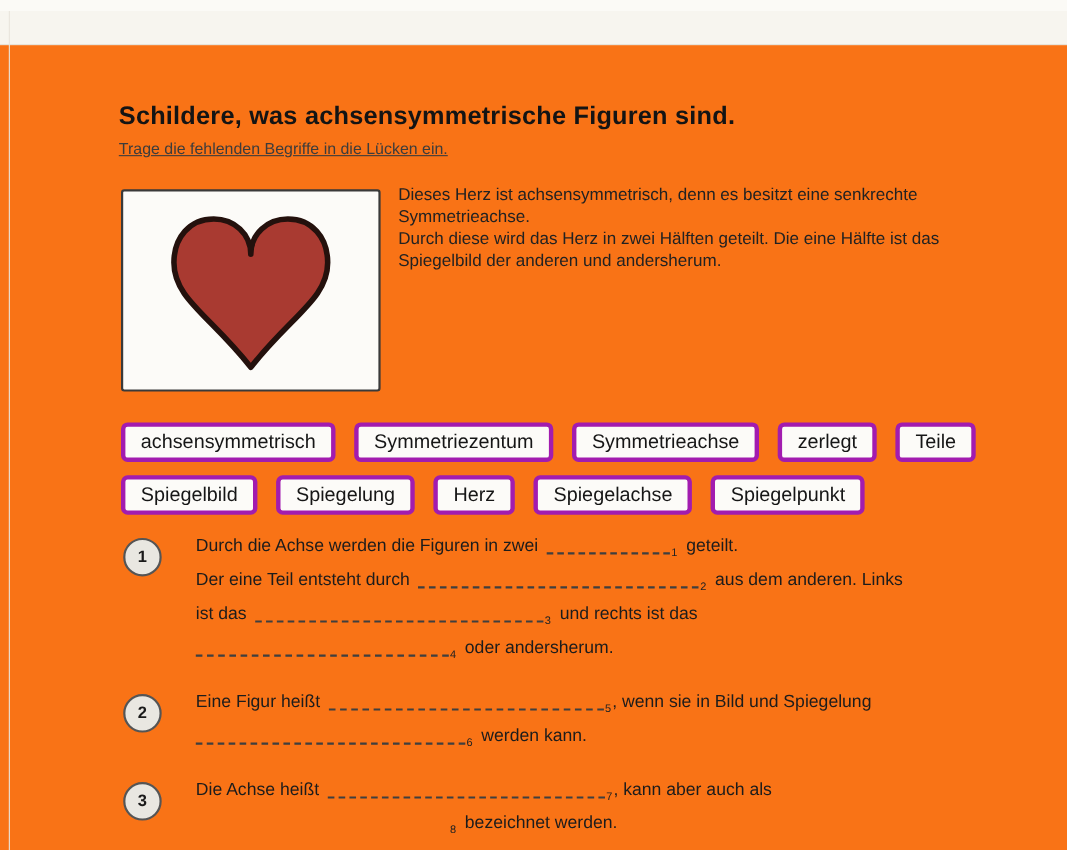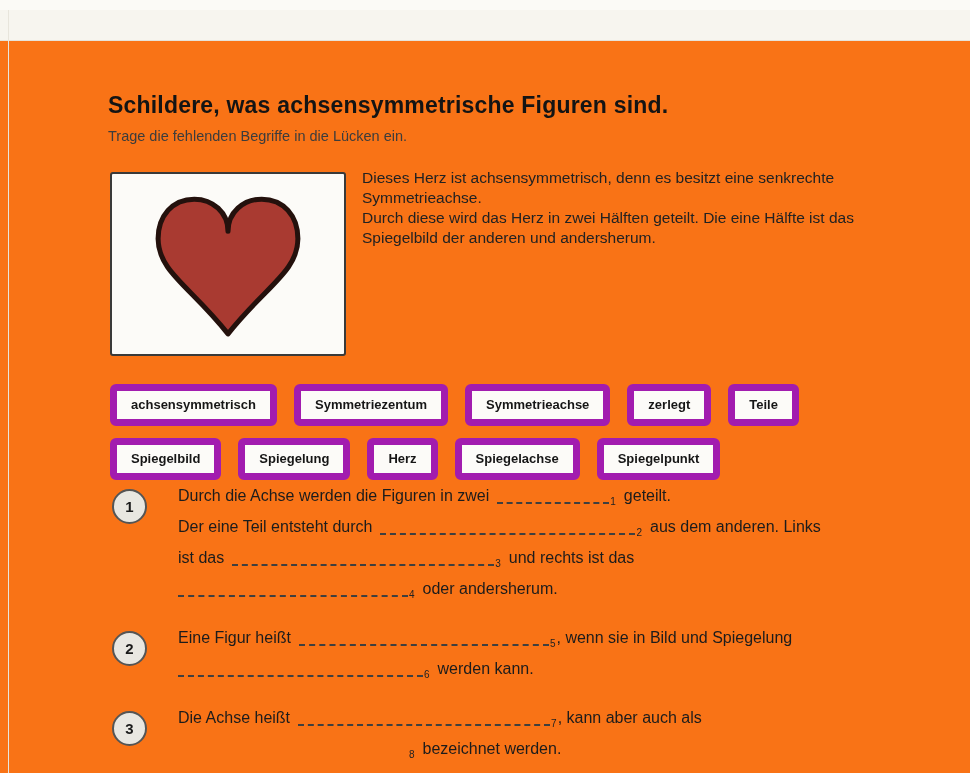--- a/index.html
+++ b/index.html
@@ -8,40 +8,40 @@
     background:#fbfaf6;
     font-family:"Liberation Sans", sans-serif;
     color:#1d1d1d;
     overflow:hidden;
   }
   .sheet{position:relative;width:970px;height:773px;background:#f97316;margin-top:10px;}
   .top-strip{position:absolute;top:0;left:0;right:0;height:30px;background:#f7f5ef;border-bottom:1px solid #e6e3da;}
   .left-edge{position:absolute;top:0;left:8px;bottom:0;width:1px;background:#e8e5dc;}
 
   .title{position:absolute;left:108px;top:82px;font-size:23px;font-weight:bold;color:#141414;letter-spacing:0.2px;}
-  .subtitle{position:absolute;left:108px;top:118px;font-size:14.5px;color:#3c3c3c;}
+  .subtitle{position:absolute;left:108px;top:118px;font-size:14.5px;color:#3c3c3c;text-decoration:underline;}
 
   .heart-box{
     position:absolute;left:110px;top:162px;width:232px;height:180px;
     background:#fcfbf8;border:2px solid #3a3a3a;border-radius:3px;
     display:flex;align-items:center;justify-content:center;
   }
   .heart-box svg{width:170px;height:160px;}
 
   .figure-text{
     position:absolute;left:362px;top:158px;width:555px;
     font-size:15.5px;line-height:20px;color:#222;
     white-space:pre-line;
   }
 
   .word-bank{position:absolute;left:110px;top:374px;width:780px;}
   .wb-row{display:flex;gap:17px;margin-bottom:12px;}
   .chip{
-    display:inline-block;background:#fcfbf8;border:7px solid #a21caf;border-radius:6px;
-    padding:3px 14px 4px 14px;font-size:13px;color:#161616;line-height:21px;font-weight:bold;
+    display:inline-block;background:#fcfbf8;border:4px solid #a21caf;border-radius:6px;
+    padding:3px 14px 4px 14px;font-size:18px;color:#161616;line-height:21px;
   }
 
   .exercise{position:absolute;left:110px;width:790px;}
   .ex-1{top:477px;}
   .ex-2{top:619px;}
   .ex-3{top:699px;}
   .num-circle{
     position:absolute;left:2px;top:2px;width:31px;height:31px;border-radius:50%;
     background:#e9e7e1;border:2px solid #555;
     display:flex;align-items:center;justify-content:center;

